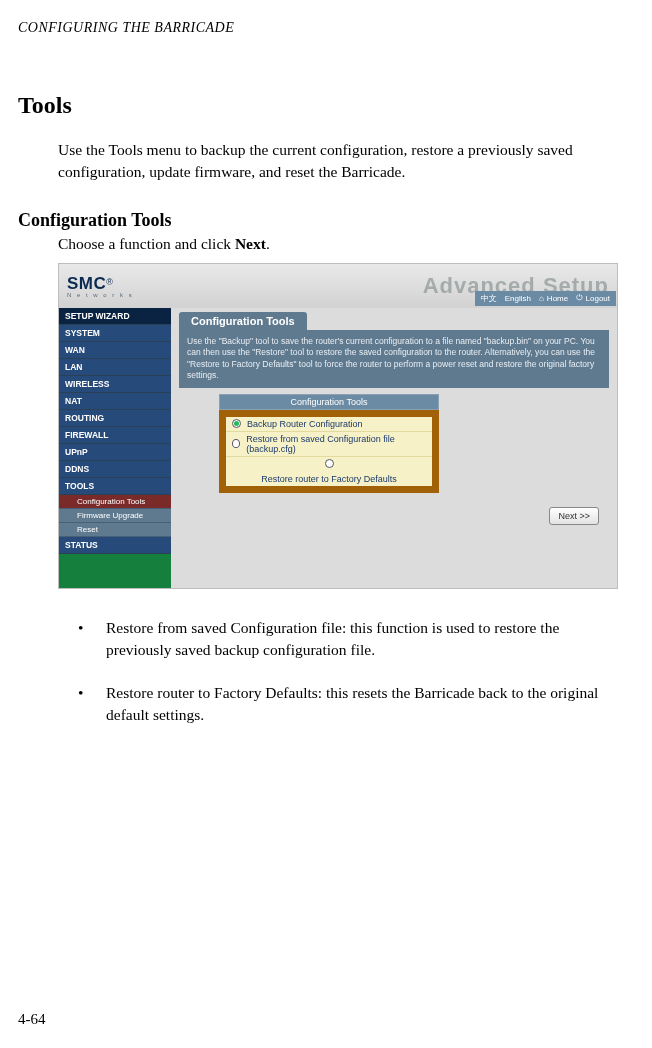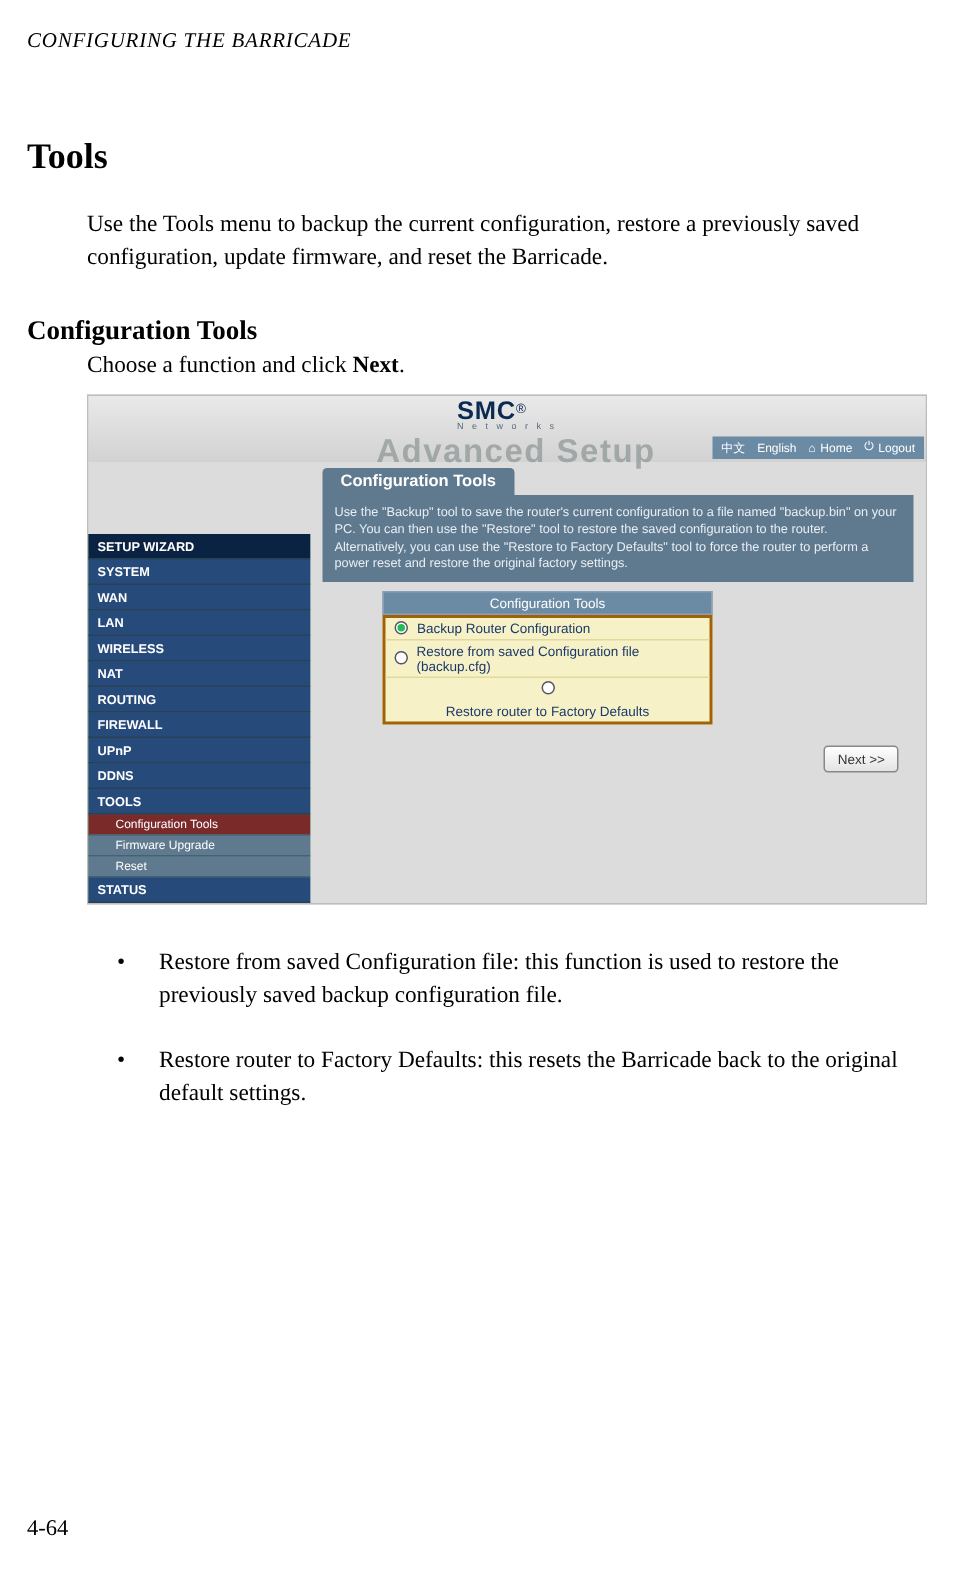--- a/index.html
+++ b/index.html
@@ -7,42 +7,42 @@
   body { position: relative; padding: 20px 18px 30px 18px; }
   .running-head { font-style: italic; font-variant: small-caps; letter-spacing: 0.5px; font-size: 14px; margin-bottom: 56px; }
   h2.section-title { font-family: Georgia, serif; font-size: 24px; font-weight: bold; margin-bottom: 20px; }
   .intro-para { margin-left: 40px; margin-right: 10px; font-size: 15.5px; line-height: 1.45; margin-bottom: 26px; }
   h3.subsection { font-family: Georgia, serif; font-size: 18px; font-weight: bold; margin-bottom: 4px; }
   .sub-para { margin-left: 40px; font-size: 15.5px; margin-bottom: 10px; }
   .sub-para b { font-weight: bold; }
 
   
   .shot { margin-left: 40px; width: 560px; border: 1px solid #bdbdbd; font-family: Verdana, Arial, sans-serif; font-size: 9px; background: #dcdcdc; }
-  .shot-header { height: 44px; background: linear-gradient(#e9e9e9,#d2d2d2); display: flex; align-items: center; justify-content: space-between; padding: 0 8px; position:relative;flex-direction:column; }
+  .shot-header { height: 44px; background: linear-gradient(#e9e9e9,#d2d2d2); display: flex; align-items: center; justify-content: space-between; padding: 0 8px; position:relative; }
   .logo { display:flex; align-items:center; gap:2px; }
   .logo-text { font-family: Arial, sans-serif; font-weight: bold; font-size: 17px; color: #0b2a52; letter-spacing: 0.5px; }
   .logo-sup { font-size: 9px; color: #0b2a52; vertical-align: super; }
   .logo-sub { font-size: 6px; color:#56697e; letter-spacing:2px; display:block; margin-top:-2px; }
   .adv { font-family: Arial, sans-serif; font-weight: bold; font-size: 22px; color: #7f8a8a; opacity:0.6; letter-spacing:1px;margin-left:12px; }
   .top-links { position:absolute; right:1px; bottom:2px; background:#6b8aa4; color:#fff; font-size:8px; padding:2px 6px; display:flex; gap:8px; align-items:center;text-align:center; }
   .top-links span { display:flex; align-items:center; gap:3px; }
 
   .shot-body { display:flex; align-items:stretch; background:#dcdcdc; min-height:280px; }
-  .sidebar { width: 148px; background:#15803d;margin-top:48px; }
+  .sidebar { width: 112px; background:#15803d; }
   .nav-item { color:#fff; font-weight:bold; font-size:8.5px; padding:3px 6px; border-bottom:1px solid #2b3f57; cursor:pointer; }
   .nav-dark { background:#0b2342; }
   .nav-blue { background:#264a7a; }
   .sub-item { background:#5f7a8f; color:#fff; font-size:8px; padding:2px 4px 2px 18px; border-bottom:1px solid #476077; }
   .sub-item.active { background:#7b2a2a; }
 
   .content { flex:1; background:#dcdcdc; padding:4px 8px 20px 8px; }
   .panel-title { display:inline-block; background:#5f7a8f; color:#fff; font-weight:bold; font-size:11px; padding:3px 12px; border-radius:3px 3px 0 0; }
   .panel-desc { background:#5f7a8f; color:#e8eef4; font-size:8.5px; padding:6px 8px; line-height:1.35; }
   .tools-header { background:#6b8aa4; color:#fff; font-size:9px; text-align:center; padding:2px 0; border:1px solid #8aa0b4; }
-  .tools-list { background:#f7f1c7; border:2px solid #a16207; }
+  .tools-list { background:#f7f1c7; border:7px solid #a16207; }
   .tool-row { display:flex; align-items:center; gap:6px; padding:2px 6px; font-size:9px; color:#1b3a6a; border-bottom:1px solid #e2d99e; }
   .tool-row:last-child{border-bottom:none;flex-direction:column;}
   .radio { width:9px; height:9px; border:1px solid #556; border-radius:50%; display:inline-flex; align-items:center; justify-content:center; background:#fff; }
   .radio.sel::after{ content:""; width:5px; height:5px; background:#2b5; border-radius:50%; display:block; }
   .next-row { text-align:right; padding:14px 10px 0 0; }
   .next-btn { display:inline-block; background:linear-gradient(#fff,#e3e3e3); border:1px solid #888; border-radius:3px; font-size:9px; padding:3px 8px; color:#333; }
 
   
   ul.feature-list { margin: 28px 10px 0 60px; list-style: none; font-size: 15.5px; line-height:1.45; }
   ul.feature-list li { position: relative; padding-left: 28px; margin-bottom: 20px; }

